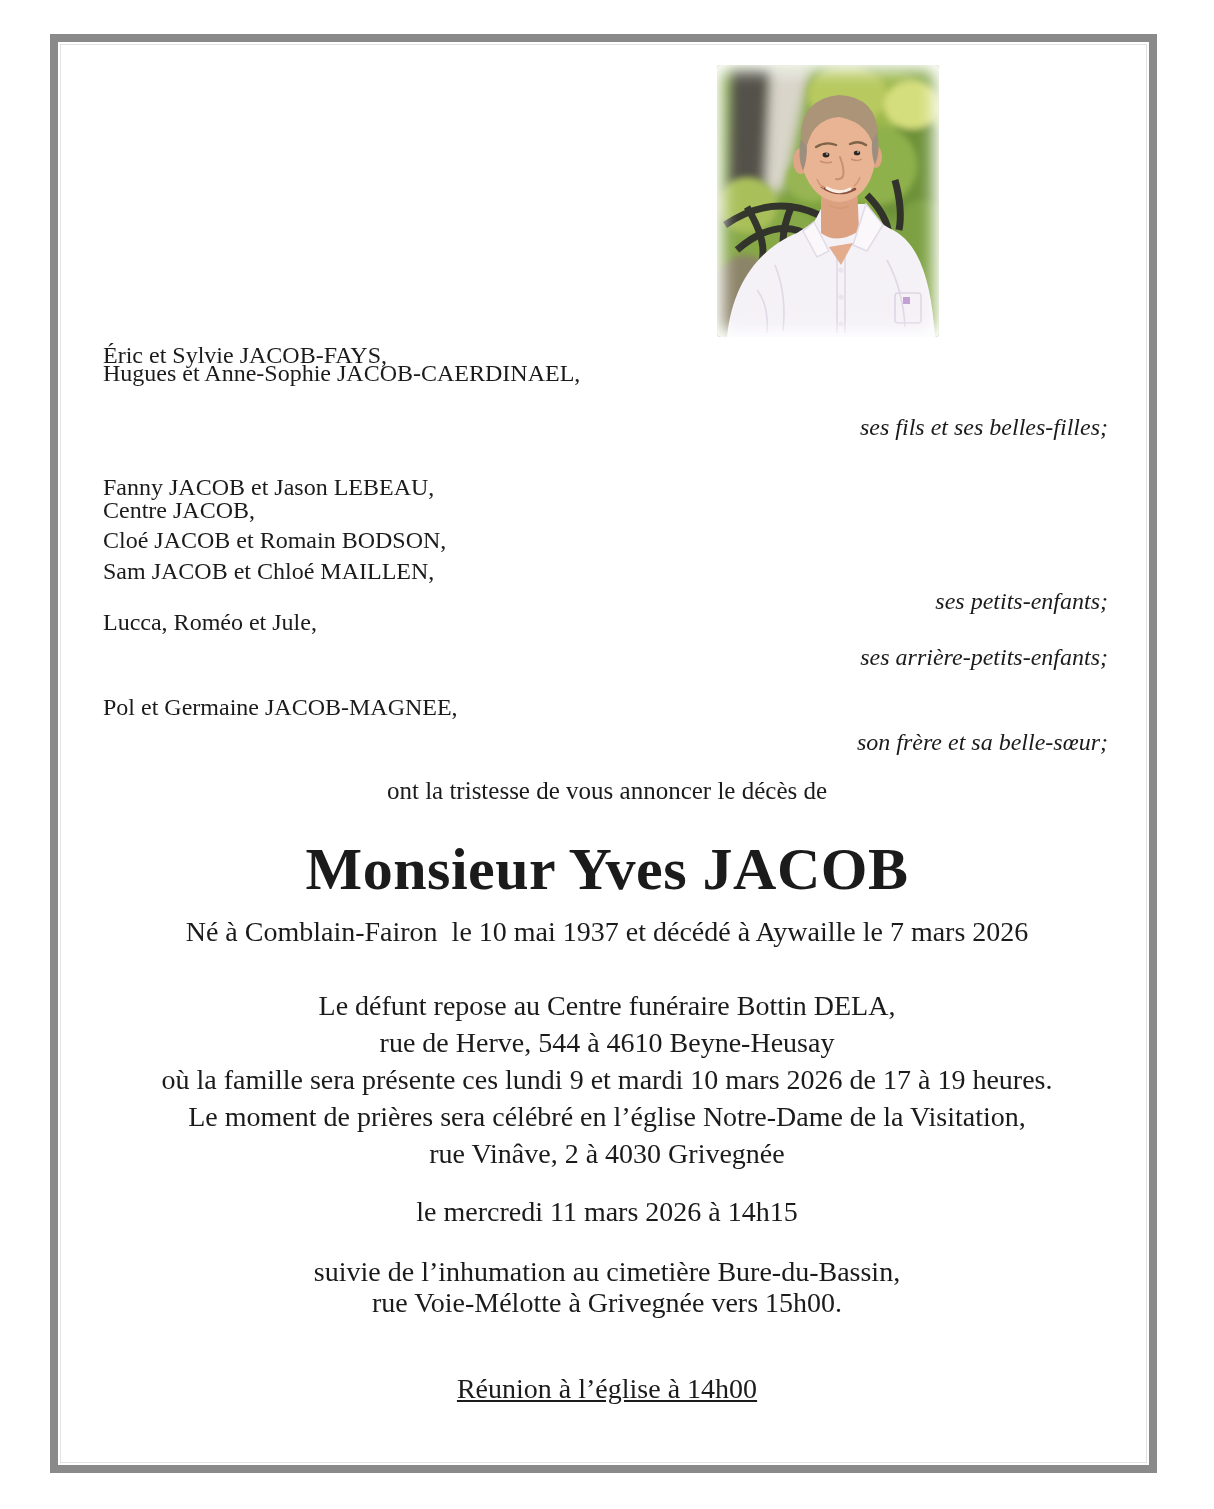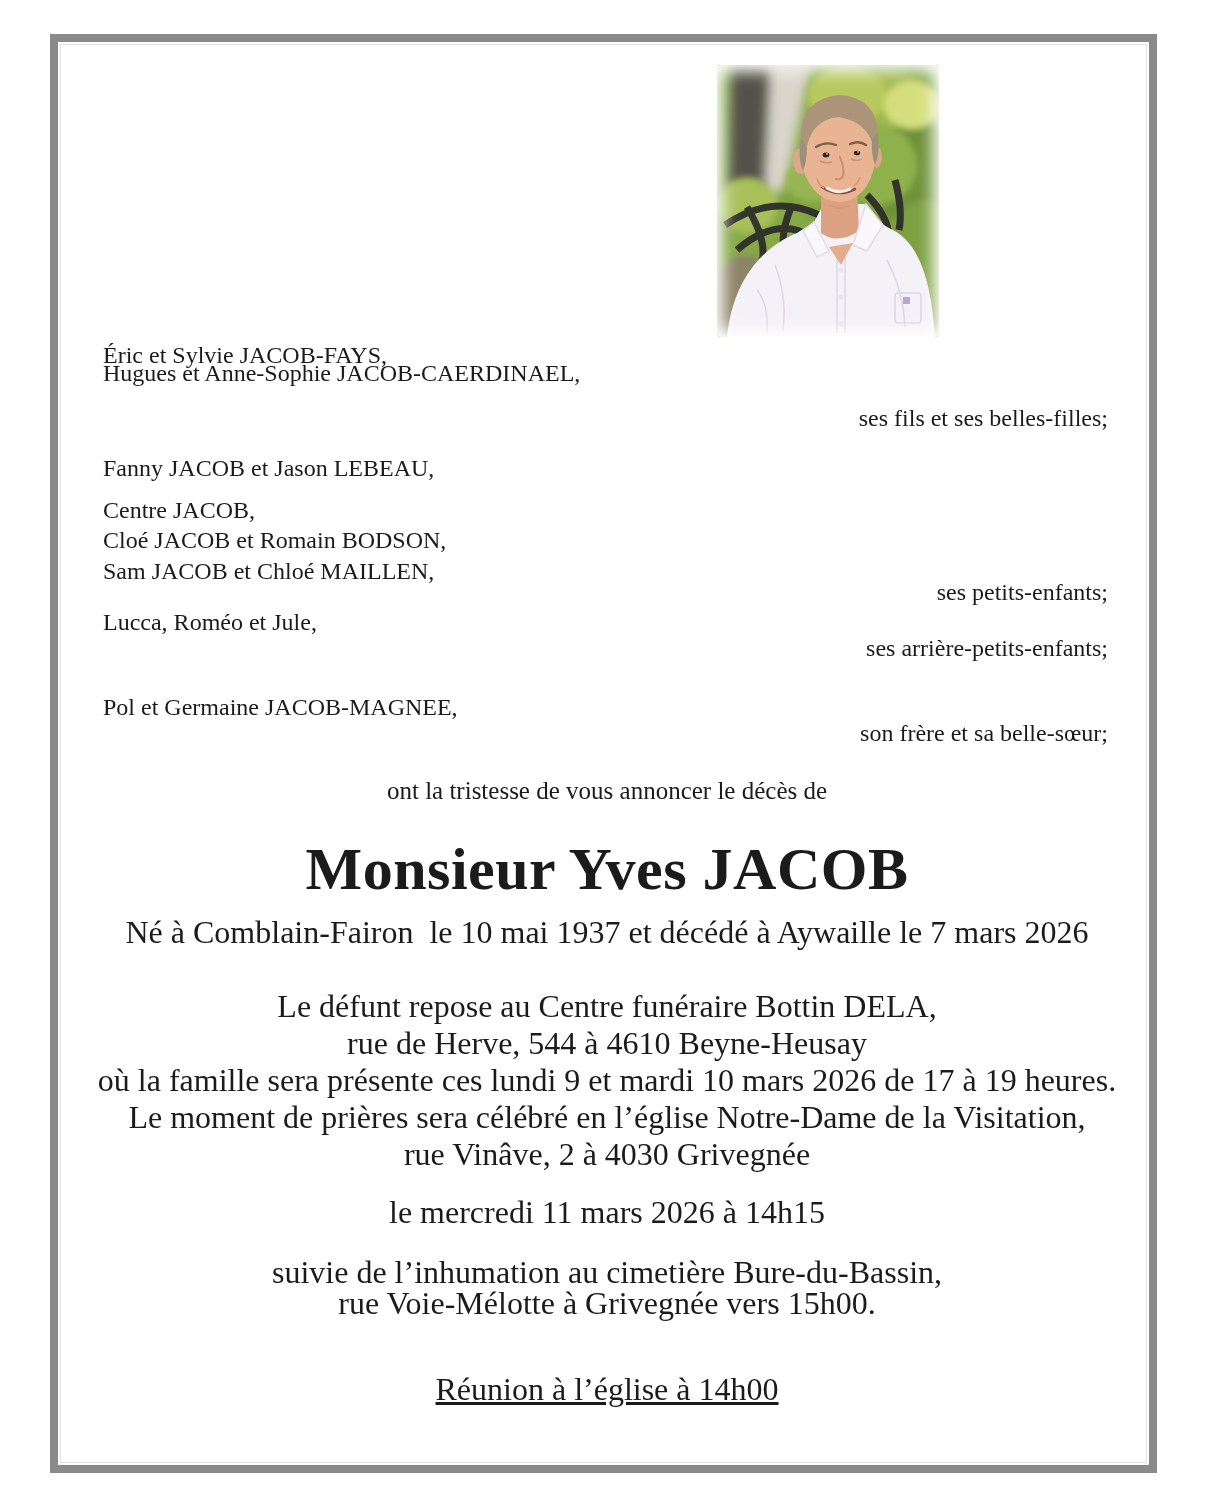--- a/index.html
+++ b/index.html
@@ -9,23 +9,23 @@
     overflow:hidden;
   }
   .frame {
     position:absolute; left:50px; top:34px; width:1107px; height:1439px;
     box-sizing:border-box; border:8px solid #8a8a8a;
     box-shadow: inset 0 0 0 2px #ffffff, inset 0 0 0 3px #e2e2e2;
   }
   .photo { position:absolute; left:717px; top:65px; width:222px; height:272px; }
   .tl { position:absolute; left:103px; font-size:24px; line-height:30px; white-space:pre; }
   .tr { position:absolute; left:58px; width:1050px; text-align:right;
-        font-size:24px; line-height:30px; white-space:pre; }
+        font-style:italic; font-size:24px; line-height:30px; white-space:pre;margin-top:9px; }
   .tc { position:absolute; left:58px; width:1098px; text-align:center;
-        font-size:32px; line-height:32px; white-space:pre; }
+        font-size:28px; line-height:32px; white-space:pre; }
   .tc.intro { font-size:25px; }
   .tc.title { font-size:60px; font-weight:bold; line-height:66px; letter-spacing:0.5px; }
   .tc.bold { font-weight:normal; }
   .tc.underline { text-decoration:underline; }
 </style>
 </head>
 <body>
 
 <div class="sheet">
 
@@ -115,21 +115,21 @@
         <path d="M112,140 q10,6 20,1" stroke="#d49873" stroke-width="1.4" fill="none"></path>
       </g>
       <rect x="-8" y="-8" width="238" height="288" rx="20" fill="none" stroke="#ffffff" stroke-width="28" filter="url(#edge)"></rect>
     </g>
   </svg>
 
   <div class="tl" style="top:340px">Éric et Sylvie JACOB-FAYS,</div>
   <div class="tl" style="top:358px">Hugues et Anne-Sophie JACOB-CAERDINAEL,</div>
   <div class="tr" style="top:403px">ses fils et ses belles-filles;</div>
 
-  <div class="tl" style="top:453px">Fanny JACOB et Jason LEBEAU,</div>
+  <div class="tl" style="top:472px">Fanny JACOB et Jason LEBEAU,</div>
   <div class="tl" style="top:495px">Centre JACOB,</div>
   <div class="tl" style="top:556px">Sam JACOB et Chloé MAILLEN,</div>
   <div class="tl" style="top:525px">Cloé JACOB et Romain BODSON,</div>
   <div class="tr" style="top:577px">ses petits-enfants;</div>
 
   <div class="tl" style="top:607px">Lucca, Roméo et Jule,</div>
   <div class="tr" style="top:633px">ses arrière-petits-enfants;</div>
 
   <div class="tl" style="top:692px">Pol et Germaine JACOB-MAGNEE,</div>
   <div class="tr" style="top:718px">son frère et sa belle-sœur;</div>

